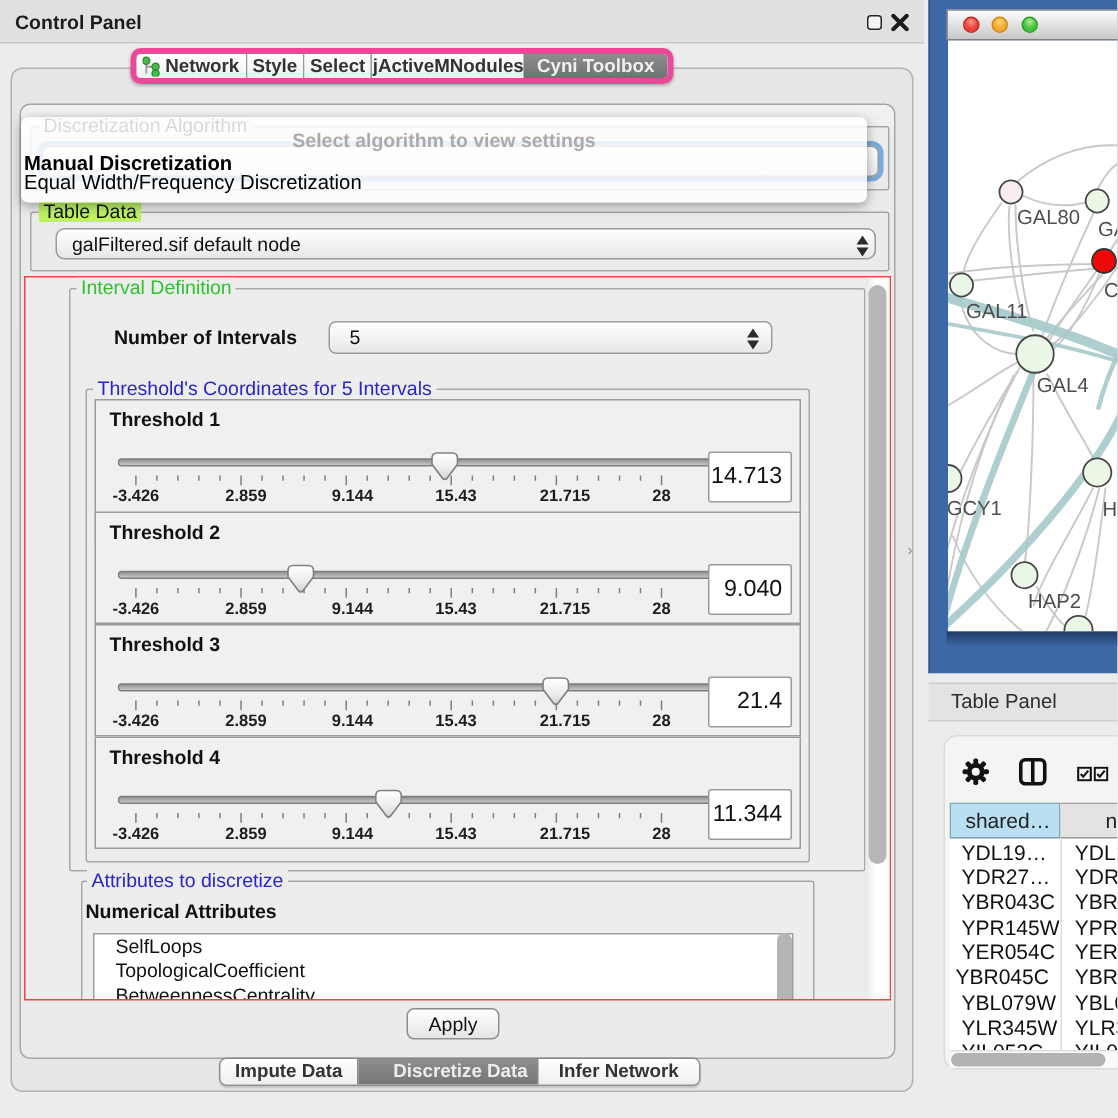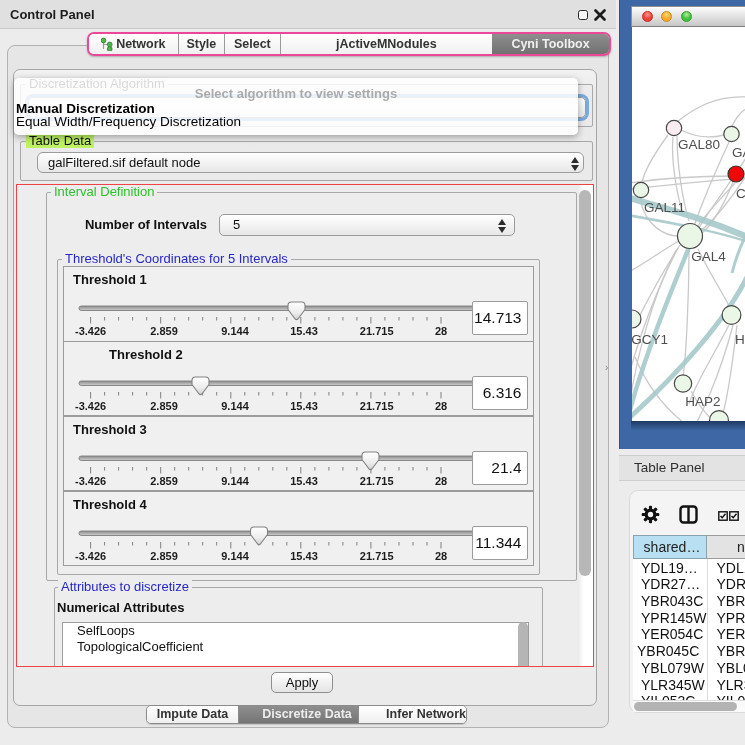--- a/index.html
+++ b/index.html
@@ -20,21 +20,21 @@
 <div class="ab" style="left:28px;top:97px;width:558px;height:21px;border:1px solid #9b9b9b;border-radius:5px;background:linear-gradient(#ffffff,#e9e9e9);box-shadow:0 0 0 3px rgba(92,154,219,0.8);"></div>
 <div class="ab" style="left:20px;top:141px;width:573px;height:40px;border:1px solid #a8a8a8;border-radius:2px;"></div>
 <div class="ab" style="left:26px;top:134px;height:14px;line-height:14px;padding:0 3px;background:#bef264;font-size:13px;color:#111;text-align:center;">Table Data</div>
 <div class="ab" style="left:37px;top:152px;width:547px;height:21px;border:1px solid #9b9b9b;border-radius:6px;background:linear-gradient(#ffffff,#e7e7e7);"></div>
 <div class="ab" style="left:48px;top:152px;height:21px;line-height:21px;font-size:13px;color:#111;">galFiltered.sif default node</div>
 <div class="ab" style="left:571px;top:157px;width:0;height:0;border-left:4.5px solid transparent;border-right:4.5px solid transparent;border-bottom:6px solid #2c2c2c;"></div>
 <div class="ab" style="left:571px;top:165px;width:0;height:0;border-left:4.5px solid transparent;border-right:4.5px solid transparent;border-top:6px solid #2c2c2c;"></div>
 <div class="ab" style="left:16px;top:184px;width:578px;height:483px;border:1px solid #ef4444;background:#ededed;overflow:hidden;">
 <div class="ab" style="left:29px;top:7px;width:531px;height:389px;border:1px solid #a8a8a8;border-radius:2px;"></div>
 <div class="ab" style="left:34px;top:0px;height:14px;line-height:14px;padding:0 3px;background:#ededed;font-size:13px;color:#2ec22e;">Interval Definition</div>
-<div class="ab" style="left:59px;top:32px;width:140px;text-align:center;white-space:nowrap;height:16px;line-height:16px;font-size:13px;font-weight:bold;color:#111;">Number of Intervals</div>
+<div class="ab" style="left:59px;top:32px;width:140px;text-align:left;white-space:nowrap;height:16px;line-height:16px;font-size:13px;font-weight:bold;color:#111;">Number of Intervals</div>
 <div class="ab" style="left:202px;top:29px;width:296px;height:22px;border:1px solid #9b9b9b;border-radius:5px;background:linear-gradient(#ffffff,#e7e7e7);"></div>
 <div class="ab" style="left:216px;top:29px;height:22px;line-height:22px;font-size:13px;color:#111;">5</div>
 <div class="ab" style="left:481px;top:34px;width:0;height:0;border-left:4.5px solid transparent;border-right:4.5px solid transparent;border-bottom:6px solid #2c2c2c;"></div>
 <div class="ab" style="left:481px;top:42px;width:0;height:0;border-left:4.5px solid transparent;border-right:4.5px solid transparent;border-top:6px solid #2c2c2c;"></div>
 <div class="ab" style="left:40px;top:74px;width:483px;height:316px;border:1px solid #a8a8a8;border-radius:2px;"></div>
 <div class="ab" style="left:45px;top:67px;height:14px;line-height:14px;padding:0 3px;background:#ededed;font-size:13px;color:#2626cc;">Threshold's Coordinates for 5 Intervals</div>
 <div class="ab" style="left:46px;top:81px;width:471px;height:97px;border:1px solid #9b9b9b;background:#f0f0f0;">
 <div class="ab" style="left:9px;top:5px;font-size:13px;font-weight:bold;color:#111;">Threshold 1</div>
 <svg width="471" height="49" style="position:absolute;left:0;top:26px;">
         <rect x="15" y="13" width="398" height="4.5" rx="2.2" fill="url(#trk)" stroke="#7e7e7e" stroke-width="0.9"></rect>
@@ -69,21 +69,21 @@
 <div class="ab" style="left:-3.4px;top:58px;width:60px;text-align:center;font-size:11px;font-weight:bold;color:#1d1d1d;">-3.426</div>
 <div class="ab" style="left:70.0px;top:58px;width:60px;text-align:center;font-size:11px;font-weight:bold;color:#1d1d1d;">2.859</div>
 <div class="ab" style="left:141.0px;top:58px;width:60px;text-align:center;font-size:11px;font-weight:bold;color:#1d1d1d;">9.144</div>
 <div class="ab" style="left:210.0px;top:58px;width:60px;text-align:center;font-size:11px;font-weight:bold;color:#1d1d1d;">15.43</div>
 <div class="ab" style="left:282.7px;top:58px;width:60px;text-align:center;font-size:11px;font-weight:bold;color:#1d1d1d;">21.715</div>
 <div class="ab" style="left:347.0px;top:58px;width:60px;text-align:center;font-size:11px;font-weight:bold;color:#1d1d1d;">28</div>
 <div class="ab" style="left:407.5px;top:34px;width:56px;height:33.5px;background:#fff;border:1px solid #9b9b9b;border-radius:2px;"></div>
 <div class="ab" style="left:407.5px;top:34px;width:50px;height:33.5px;line-height:33.5px;font-size:15.5px;color:#111;text-align:right;">14.713</div>
 </div>
 <div class="ab" style="left:46px;top:156px;width:471px;height:75px;border:1px solid #9b9b9b;background:#f0f0f0;">
-<div class="ab" style="left:9px;top:5px;font-size:13px;font-weight:bold;color:#111;margin-left:36px;">Threshold 2</div>
+<div class="ab" style="left:9px;top:5px;font-size:13px;font-weight:bold;color:#111;">Threshold 2</div>
 <svg width="471" height="49" style="position:absolute;left:0;top:26px;">
         <rect x="15" y="13" width="398" height="4.5" rx="2.2" fill="url(#trk)" stroke="#7e7e7e" stroke-width="0.9"></rect>
         <line x1="26.6" y1="24" x2="26.6" y2="30.5" stroke="#7f7f7f" stroke-width="1"></line>
         <line x1="40.6" y1="24" x2="40.6" y2="27.5" stroke="#7f7f7f" stroke-width="1"></line>
         <line x1="54.6" y1="24" x2="54.6" y2="27.5" stroke="#7f7f7f" stroke-width="1"></line>
         <line x1="68.6" y1="24" x2="68.6" y2="27.5" stroke="#7f7f7f" stroke-width="1"></line>
         <line x1="82.7" y1="24" x2="82.7" y2="27.5" stroke="#7f7f7f" stroke-width="1"></line>
         <line x1="96.7" y1="24" x2="96.7" y2="30.5" stroke="#7f7f7f" stroke-width="1"></line>
         <line x1="110.7" y1="24" x2="110.7" y2="27.5" stroke="#7f7f7f" stroke-width="1"></line>
         <line x1="124.7" y1="24" x2="124.7" y2="27.5" stroke="#7f7f7f" stroke-width="1"></line>
@@ -107,21 +107,21 @@
         <line x1="377.0" y1="24" x2="377.0" y2="30.5" stroke="#7f7f7f" stroke-width="1"></line>
         <path d="M128.0,12.5 Q128.0,9 131.5,9 L141.5,9 Q145.0,9 145.0,12.5 L145.0,16.5 L137.9,26 Q136.5,27.2 135.1,26 L128.0,16.5 Z" fill="url(#thm)" stroke="#818181" stroke-width="1.1" stroke-linejoin="round"></path>
       </svg>
 <div class="ab" style="left:-3.4px;top:58px;width:60px;text-align:center;font-size:11px;font-weight:bold;color:#1d1d1d;">-3.426</div>
 <div class="ab" style="left:70.0px;top:58px;width:60px;text-align:center;font-size:11px;font-weight:bold;color:#1d1d1d;">2.859</div>
 <div class="ab" style="left:141.0px;top:58px;width:60px;text-align:center;font-size:11px;font-weight:bold;color:#1d1d1d;">9.144</div>
 <div class="ab" style="left:210.0px;top:58px;width:60px;text-align:center;font-size:11px;font-weight:bold;color:#1d1d1d;">15.43</div>
 <div class="ab" style="left:282.7px;top:58px;width:60px;text-align:center;font-size:11px;font-weight:bold;color:#1d1d1d;">21.715</div>
 <div class="ab" style="left:347.0px;top:58px;width:60px;text-align:center;font-size:11px;font-weight:bold;color:#1d1d1d;">28</div>
 <div class="ab" style="left:407.5px;top:34px;width:56px;height:33.5px;background:#fff;border:1px solid #9b9b9b;border-radius:2px;"></div>
-<div class="ab" style="left:407.5px;top:34px;width:50px;height:33.5px;line-height:33.5px;font-size:15.5px;color:#111;text-align:right;">6.316</div>
+<div class="ab" style="left:407.5px;top:34px;width:50px;height:33.5px;line-height:33.5px;font-size:15.5px;color:#111;text-align:right;">9.040</div>
 </div>
 <div class="ab" style="left:46px;top:231px;width:471px;height:75px;border:1px solid #9b9b9b;background:#f0f0f0;">
 <div class="ab" style="left:9px;top:5px;font-size:13px;font-weight:bold;color:#111;">Threshold 3</div>
 <svg width="471" height="49" style="position:absolute;left:0;top:26px;">
         <rect x="15" y="13" width="398" height="4.5" rx="2.2" fill="url(#trk)" stroke="#7e7e7e" stroke-width="0.9"></rect>
         <line x1="26.6" y1="24" x2="26.6" y2="30.5" stroke="#7f7f7f" stroke-width="1"></line>
         <line x1="40.6" y1="24" x2="40.6" y2="27.5" stroke="#7f7f7f" stroke-width="1"></line>
         <line x1="54.6" y1="24" x2="54.6" y2="27.5" stroke="#7f7f7f" stroke-width="1"></line>
         <line x1="68.6" y1="24" x2="68.6" y2="27.5" stroke="#7f7f7f" stroke-width="1"></line>
         <line x1="82.7" y1="24" x2="82.7" y2="27.5" stroke="#7f7f7f" stroke-width="1"></line>
@@ -197,31 +197,32 @@
 <div class="ab" style="left:347.0px;top:58px;width:60px;text-align:center;font-size:11px;font-weight:bold;color:#1d1d1d;">28</div>
 <div class="ab" style="left:407.5px;top:34px;width:56px;height:33.5px;background:#fff;border:1px solid #9b9b9b;border-radius:2px;"></div>
 <div class="ab" style="left:407.5px;top:34px;width:50px;height:33.5px;line-height:33.5px;font-size:15.5px;color:#111;text-align:right;">11.344</div>
 </div>
 <div class="ab" style="left:37px;top:402px;width:489px;height:200px;border:1px solid #a8a8a8;border-radius:2px;"></div>
 <div class="ab" style="left:41px;top:395px;height:14px;line-height:14px;padding:0 3px;background:#ededed;font-size:13px;color:#2626cc;">Attributes to discretize</div>
 <div class="ab" style="left:40px;top:415px;height:15px;line-height:15px;font-size:13px;font-weight:bold;color:#111;">Numerical Attributes</div>
 <div class="ab" style="left:45px;top:437px;width:467px;height:120px;background:#fff;border:1px solid #9e9e9e;"></div>
 <div class="ab" style="left:60px;top:437px;height:17px;line-height:17px;font-size:13px;color:#111;">SelfLoops</div>
 <div class="ab" style="left:60px;top:453px;height:17px;line-height:17px;font-size:13px;color:#111;">TopologicalCoefficient</div>
+<div class="ab" style="left:60px;top:470px;height:17px;line-height:17px;font-size:13px;color:#111;">BetweennessCentrality</div>
 <div class="ab" style="left:501px;top:437px;width:10px;height:60px;background:#b5b5b5;border-radius:5px;"></div>
 <div class="ab" style="left:560px;top:0;width:17px;height:483px;background:linear-gradient(90deg,#e8e8e8,#ffffff 40%,#ffffff);"></div>
 <div class="ab" style="left:562px;top:5px;width:12px;height:386px;background:#b7b7b7;border-radius:6px;"></div>
 </div>
 <div class="ab" style="left:271px;top:672px;width:62px;height:21px;border:1px solid #8f8f8f;border-radius:5px;background:linear-gradient(#ffffff,#e4e4e4);text-align:center;line-height:20px;font-size:13px;color:#111;">Apply</div>
 <div class="ab" style="left:146px;top:705px;width:321px;height:19px;border:1px solid #8b8b8b;border-radius:5px;overflow:hidden;display:flex;box-shadow:0 1px 1px rgba(0,0,0,0.15);">
 <div style="width:92px;background:linear-gradient(#ffffff,#efefef);border-right:1px solid #8b8b8b;text-align:center;line-height:17px;font-size:12.5px;font-weight:bold;color:#333;">Impute Data</div>
 <div style="width:119px;background:linear-gradient(#8e8e8e,#757575);text-align:center;line-height:17px;font-size:12.5px;font-weight:bold;color:#ededed;padding-left:17px;">Discretize Data</div>
-<div style="flex:1;background:linear-gradient(#ffffff,#efefef);border-left:1px solid #8b8b8b;text-align:right;line-height:17px;font-size:12.5px;font-weight:bold;color:#333;">Infer Network</div>
-</div>
-<div class="ab" style="left:87px;top:32px;width:524px;height:24px;border:2px solid #ec4899;border-radius:7px;overflow:hidden;display:flex;box-shadow:0 1px 2px rgba(0,0,0,0.25);">
+<div style="flex:1;background:linear-gradient(#ffffff,#efefef);border-left:1px solid #8b8b8b;text-align:center;line-height:17px;font-size:12.5px;font-weight:bold;color:#333;">Infer Network</div>
+</div>
+<div class="ab" style="left:87px;top:32px;width:362px;height:24px;border:4px solid #ec4899;border-radius:7px;overflow:hidden;display:flex;box-shadow:0 1px 2px rgba(0,0,0,0.25);">
 <div style="display:flex;align-items:center;justify-content:center;font-size:12.5px;font-weight:bold;color:#333;background:linear-gradient(#ffffff,#f0f0f0);width:89.6px;border-right:1px solid #9a9a9a;"><svg width="12" height="14" style="margin:0 3px 0 0;">
         <path d="M2.5,3.5 V12 M2.5,7.5 H8.5" stroke="#9a9a9a" stroke-width="1.2" fill="none"></path>
         <circle cx="2.5" cy="3.5" r="2.4" fill="#4cb84c" stroke="#2e7d2e" stroke-width="0.8"></circle>
         <circle cx="8.7" cy="7.5" r="2.4" fill="#4cb84c" stroke="#2e7d2e" stroke-width="0.8"></circle>
         <circle cx="8.7" cy="12" r="2.4" fill="#4cb84c" stroke="#2e7d2e" stroke-width="0.8"></circle>
       </svg>Network</div>
 <div style="display:flex;align-items:center;justify-content:center;font-size:12.5px;font-weight:bold;color:#333;background:linear-gradient(#ffffff,#f0f0f0);width:46.5px;border-right:1px solid #9a9a9a;">Style</div>
 <div style="display:flex;align-items:center;justify-content:center;font-size:12.5px;font-weight:bold;color:#333;background:linear-gradient(#ffffff,#f0f0f0);width:55.5px;border-right:1px solid #9a9a9a;">Select</div>
 <div style="display:flex;align-items:center;justify-content:center;font-size:12.5px;font-weight:bold;color:#333;background:linear-gradient(#ffffff,#f0f0f0);flex:1;">jActiveMNodules</div>
 <div style="display:flex;align-items:center;justify-content:center;font-size:12.5px;font-weight:bold;color:#333;background:linear-gradient(#ffffff,#f0f0f0);width:117px;background:linear-gradient(#8e8e8e,#717171);color:#f0f0f0;">Cyni Toolbox</div>

